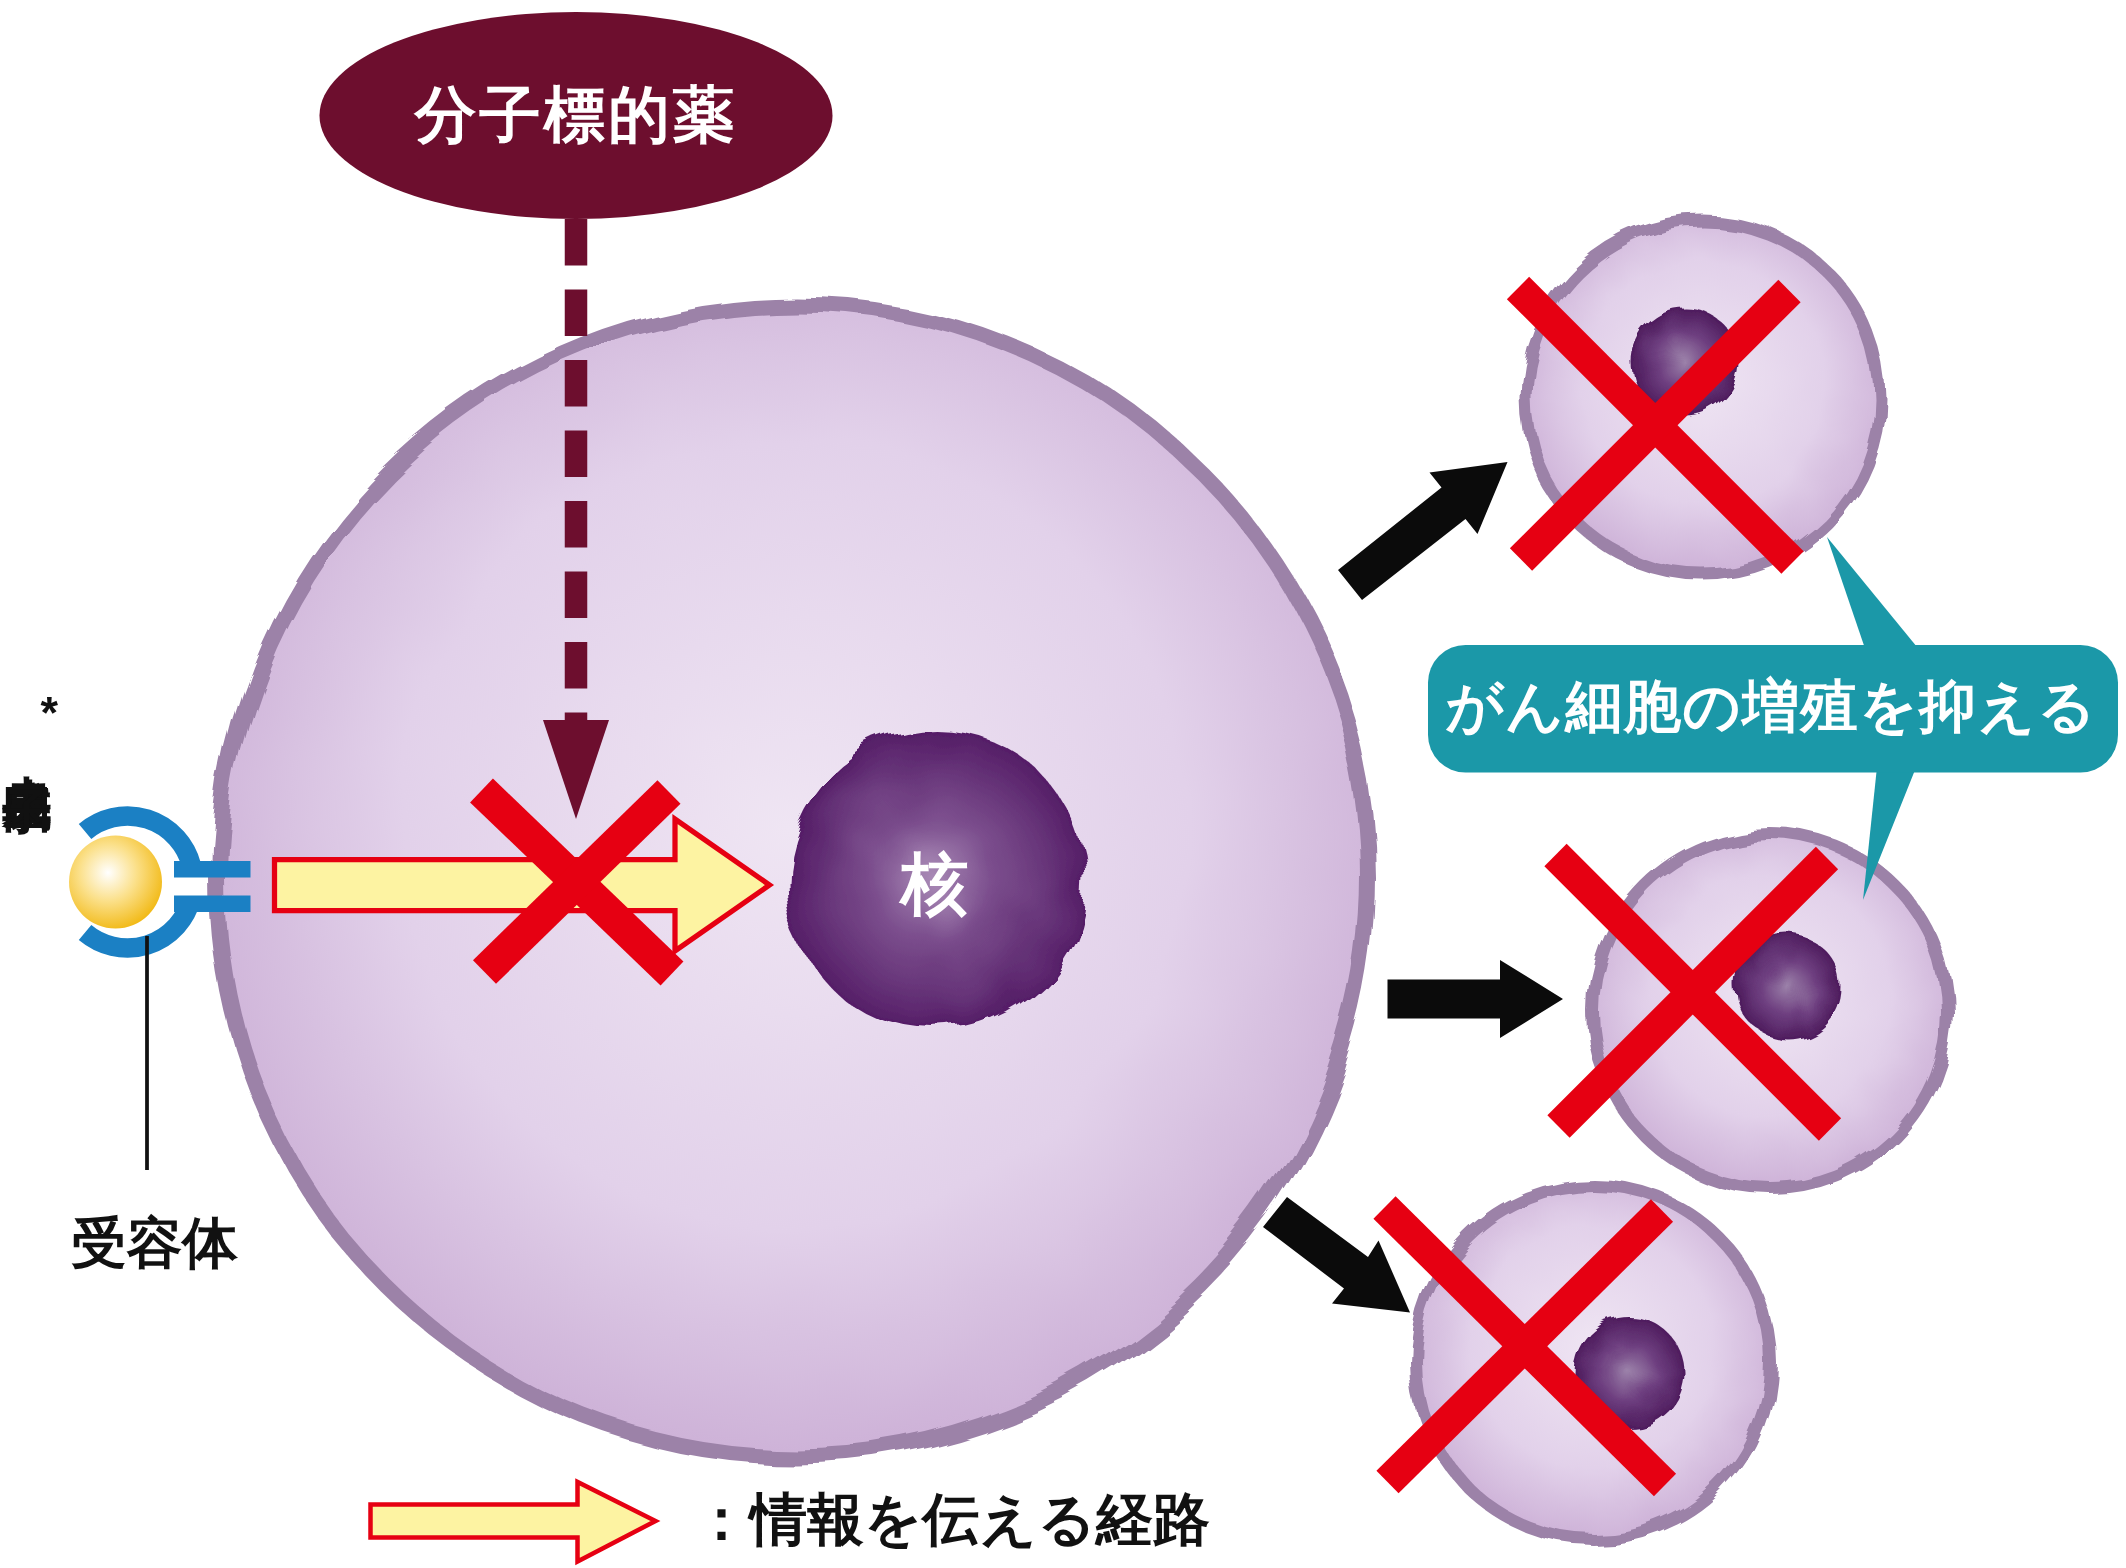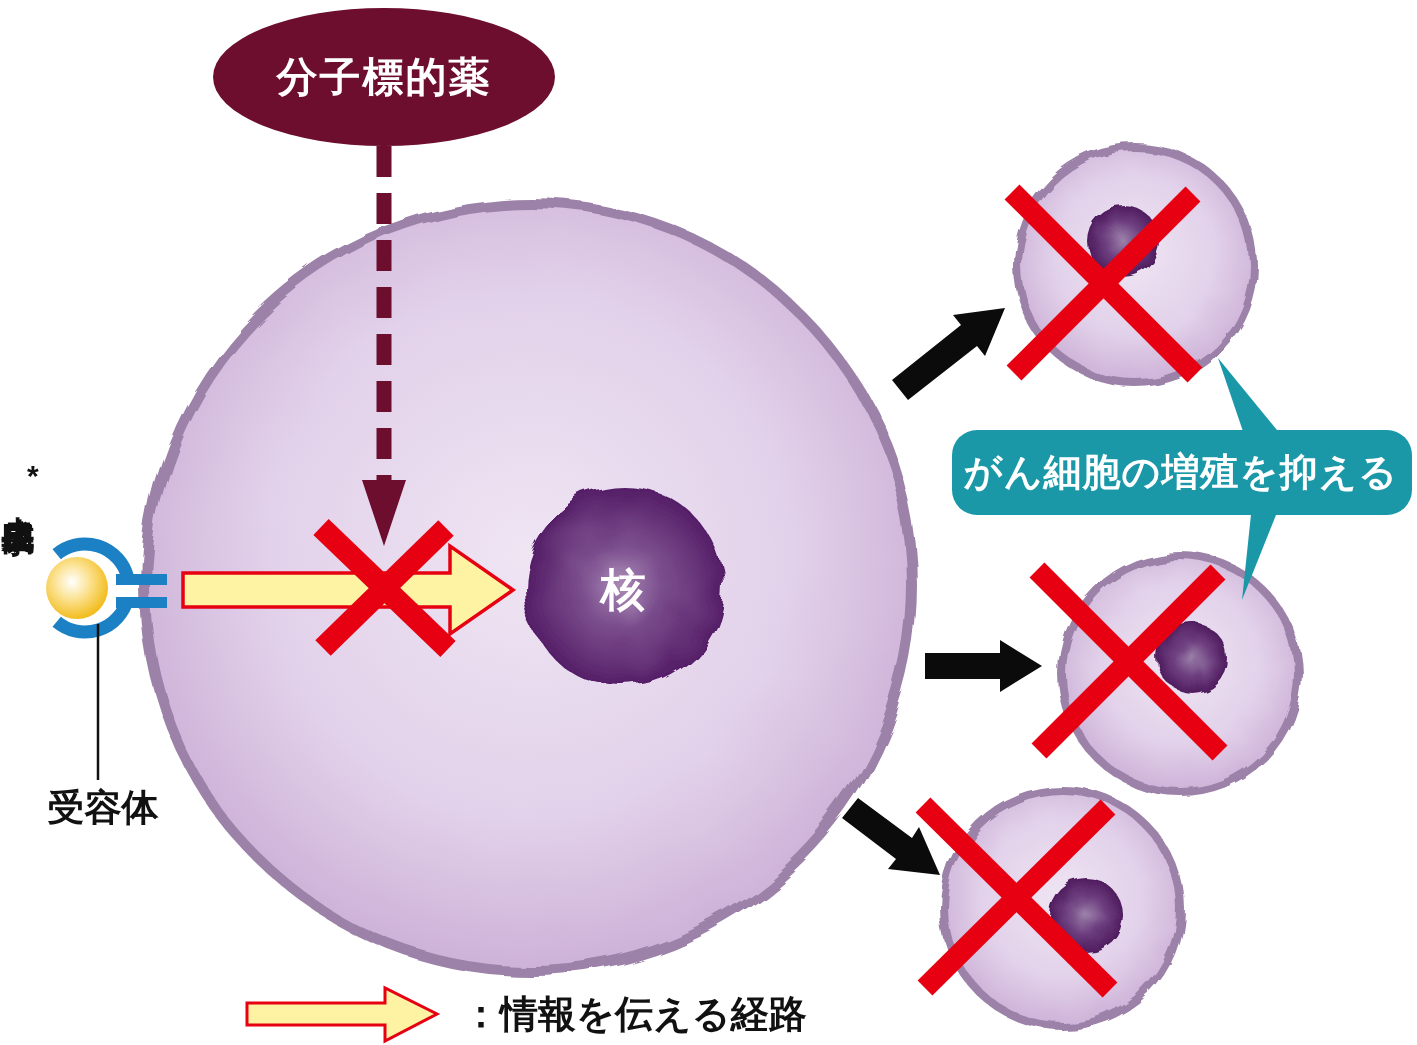--- a/index.html
+++ b/index.html
@@ -31,21 +31,21 @@
     left:1181px;top:472px;
     transform:translate(-50%,-50%);
     color:#ffffff;font-size:38px;letter-spacing:1px;
   }
   .legend-label{
     left:462px;top:1014px;
     transform:translateY(-50%);
     color:#111111;font-size:38px;
   }
   .receptor-label{
-    left:103px;top:807px;
+    left:103px;top:829px;
     transform:translate(-50%,-50%);
     color:#111111;font-size:37px;
   }
   .egf-label{
     left:2px;top:490px;
     writing-mode:vertical-rl;
     text-orientation:upright;
     color:#111111;font-size:33px;letter-spacing:2px;
   }
   .egf-note{

